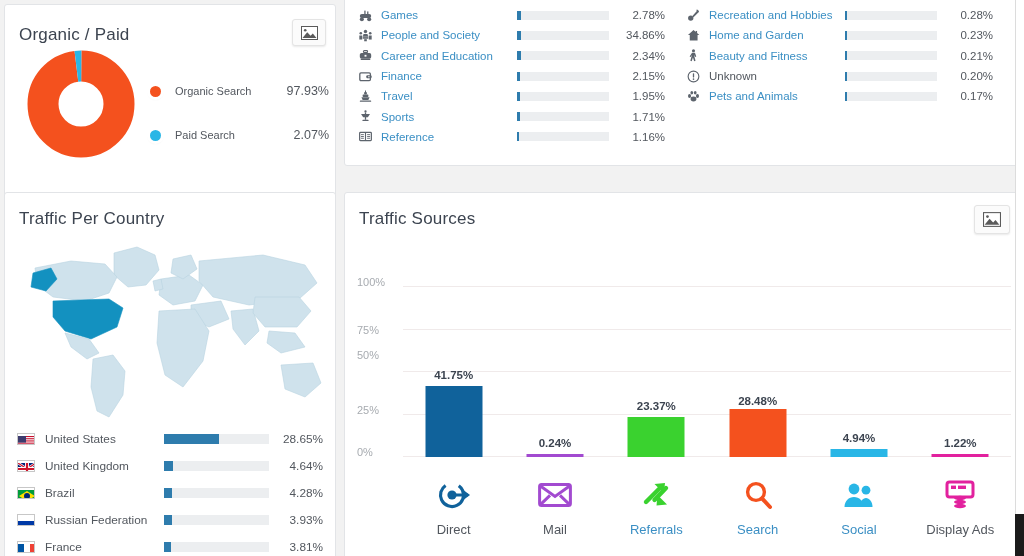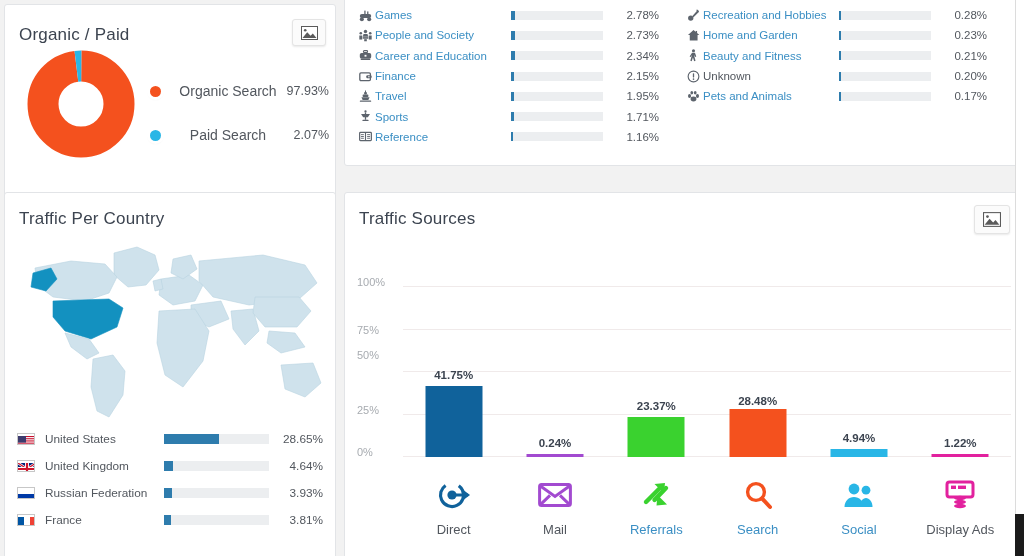--- a/index.html
+++ b/index.html
@@ -41,40 +41,39 @@
   .donut-wrap { position: absolute; left: 22px; top: 45px; width: 108px; height: 108px; }
 
   .legend { position: absolute; left: 145px; top: 72px; }
   .legend-row { display: flex; align-items: center; height: 28px; margin-bottom: 16px; }
   .legend-dot {
     width: 11px; height: 11px; border-radius: 50%;
     box-shadow: 0 0 0 3px #fff, 0 1px 3px rgba(0,0,0,.35);
     flex: 0 0 auto;
   }
   .legend-label {
-    margin-left: 14px; font-size: 14px; color: #52575e; width: 106px;
+    margin-left: 14px; font-size: 11px; color: #52575e; width: 106px;
     white-space: nowrap;
-    text-align: center;
   }
   .legend-val { font-size: 12.5px; color: #52575e; text-align: right; width: 48px; }
 
   
   #panel-categories {
     left: 344px; top: -96px; width: 676px; height: 262px;
     padding: 0;
   }
   .cat-cols { position: absolute; left: 10px; top: 100px; width: 656px; display: flex; }
   .cat-col { width: 328px; }
   .cat-row { display: flex; align-items: center; height: 20.3px; }
   .cat-icon {
     width: 20px; flex: 0 0 20px; text-align: center;
     color: #5d646d; display:flex; align-items:center; justify-content:center;
   }
   .cat-name {
-    margin-left: 0; font-size: 11.5px; color: #3b8fc4;
+    margin-left: 6px; font-size: 11.5px; color: #3b8fc4;
     width: 136px; white-space: nowrap; overflow: hidden;
   }
   .cat-name.plain { color: #52575e; }
   .cat-bar {
     width: 92px; height: 9px; background: #eceef0; position: relative; flex: 0 0 92px;
   }
   .cat-bar > i { position: absolute; left: 0; top: 0; height: 100%; background: #2e7cad; display:block; }
   .cat-val { margin-left: 12px; font-size: 11.5px; color: #52575e; width: 44px; text-align: right; }
 
   
@@ -191,21 +190,21 @@
                 <path d="M0.4 8 h3.6 v5 h-3.6z"></path>
                 <circle cx="13.8" cy="5.2" r="1.6"></circle>
                 <path d="M12 8 h3.6 v5 h-3.6z"></path>
                 <rect x="6.4" y="12.5" width="3.2" height="2.6"></rect>
               </svg>
             </span>
             <span class="cat-name">People and Society</span>
             <span class="cat-bar">
               <i style="width:4.2px"></i>
             </span>
-            <span class="cat-val">2.73%</span>
+            <span class="cat-val">34.86%</span>
           </div>
           <div class="cat-row">
             <span class="cat-icon">
               <svg width="13" height="13" viewBox="0 0 16 16" fill="#5d646d">
                 <rect x="5.5" y="2" width="5" height="2.4" rx="1" fill="none" stroke="#5d646d" stroke-width="1.4"></rect>
                 <rect x="1" y="5" width="14" height="7" rx="2.2"></rect>
                 <rect x="6.8" y="7.2" width="2.4" height="2.2" fill="#fff"></rect>
                 <rect x="2" y="12" width="12" height="1.6" rx="0.8"></rect>
               </svg>
             </span>
@@ -426,20 +425,32 @@
               <path d="M9 0 v12 M0 6 h18" stroke="#cf142b" stroke-width="2.2"></path>
             </svg></span>
           <span class="country-name">United Kingdom</span>
           <span class="country-bar">
             <i style="width:8.9px"></i>
           </span>
           <span class="country-val">4.64%</span>
         </div>
         <div class="country-row">
           <span class="flag"><svg width="18" height="12" viewBox="0 0 18 12">
+              <rect width="18" height="12" fill="#009c3b"></rect>
+              <path d="M9 1 L17 6 L9 11 L1 6 Z" fill="#ffdf00"></path>
+              <circle cx="9" cy="6" r="3" fill="#002776"></circle>
+            </svg></span>
+          <span class="country-name">Brazil</span>
+          <span class="country-bar">
+            <i style="width:8.2px"></i>
+          </span>
+          <span class="country-val">4.28%</span>
+        </div>
+        <div class="country-row">
+          <span class="flag"><svg width="18" height="12" viewBox="0 0 18 12">
               <rect width="18" height="4" fill="#fff"></rect>
               <rect y="4" width="18" height="4" fill="#0039a6"></rect>
               <rect y="8" width="18" height="4" fill="#d52b1e"></rect>
             </svg></span>
           <span class="country-name">Russian Federation</span>
           <span class="country-bar">
             <i style="width:7.5px"></i>
           </span>
           <span class="country-val">3.93%</span>
         </div>

